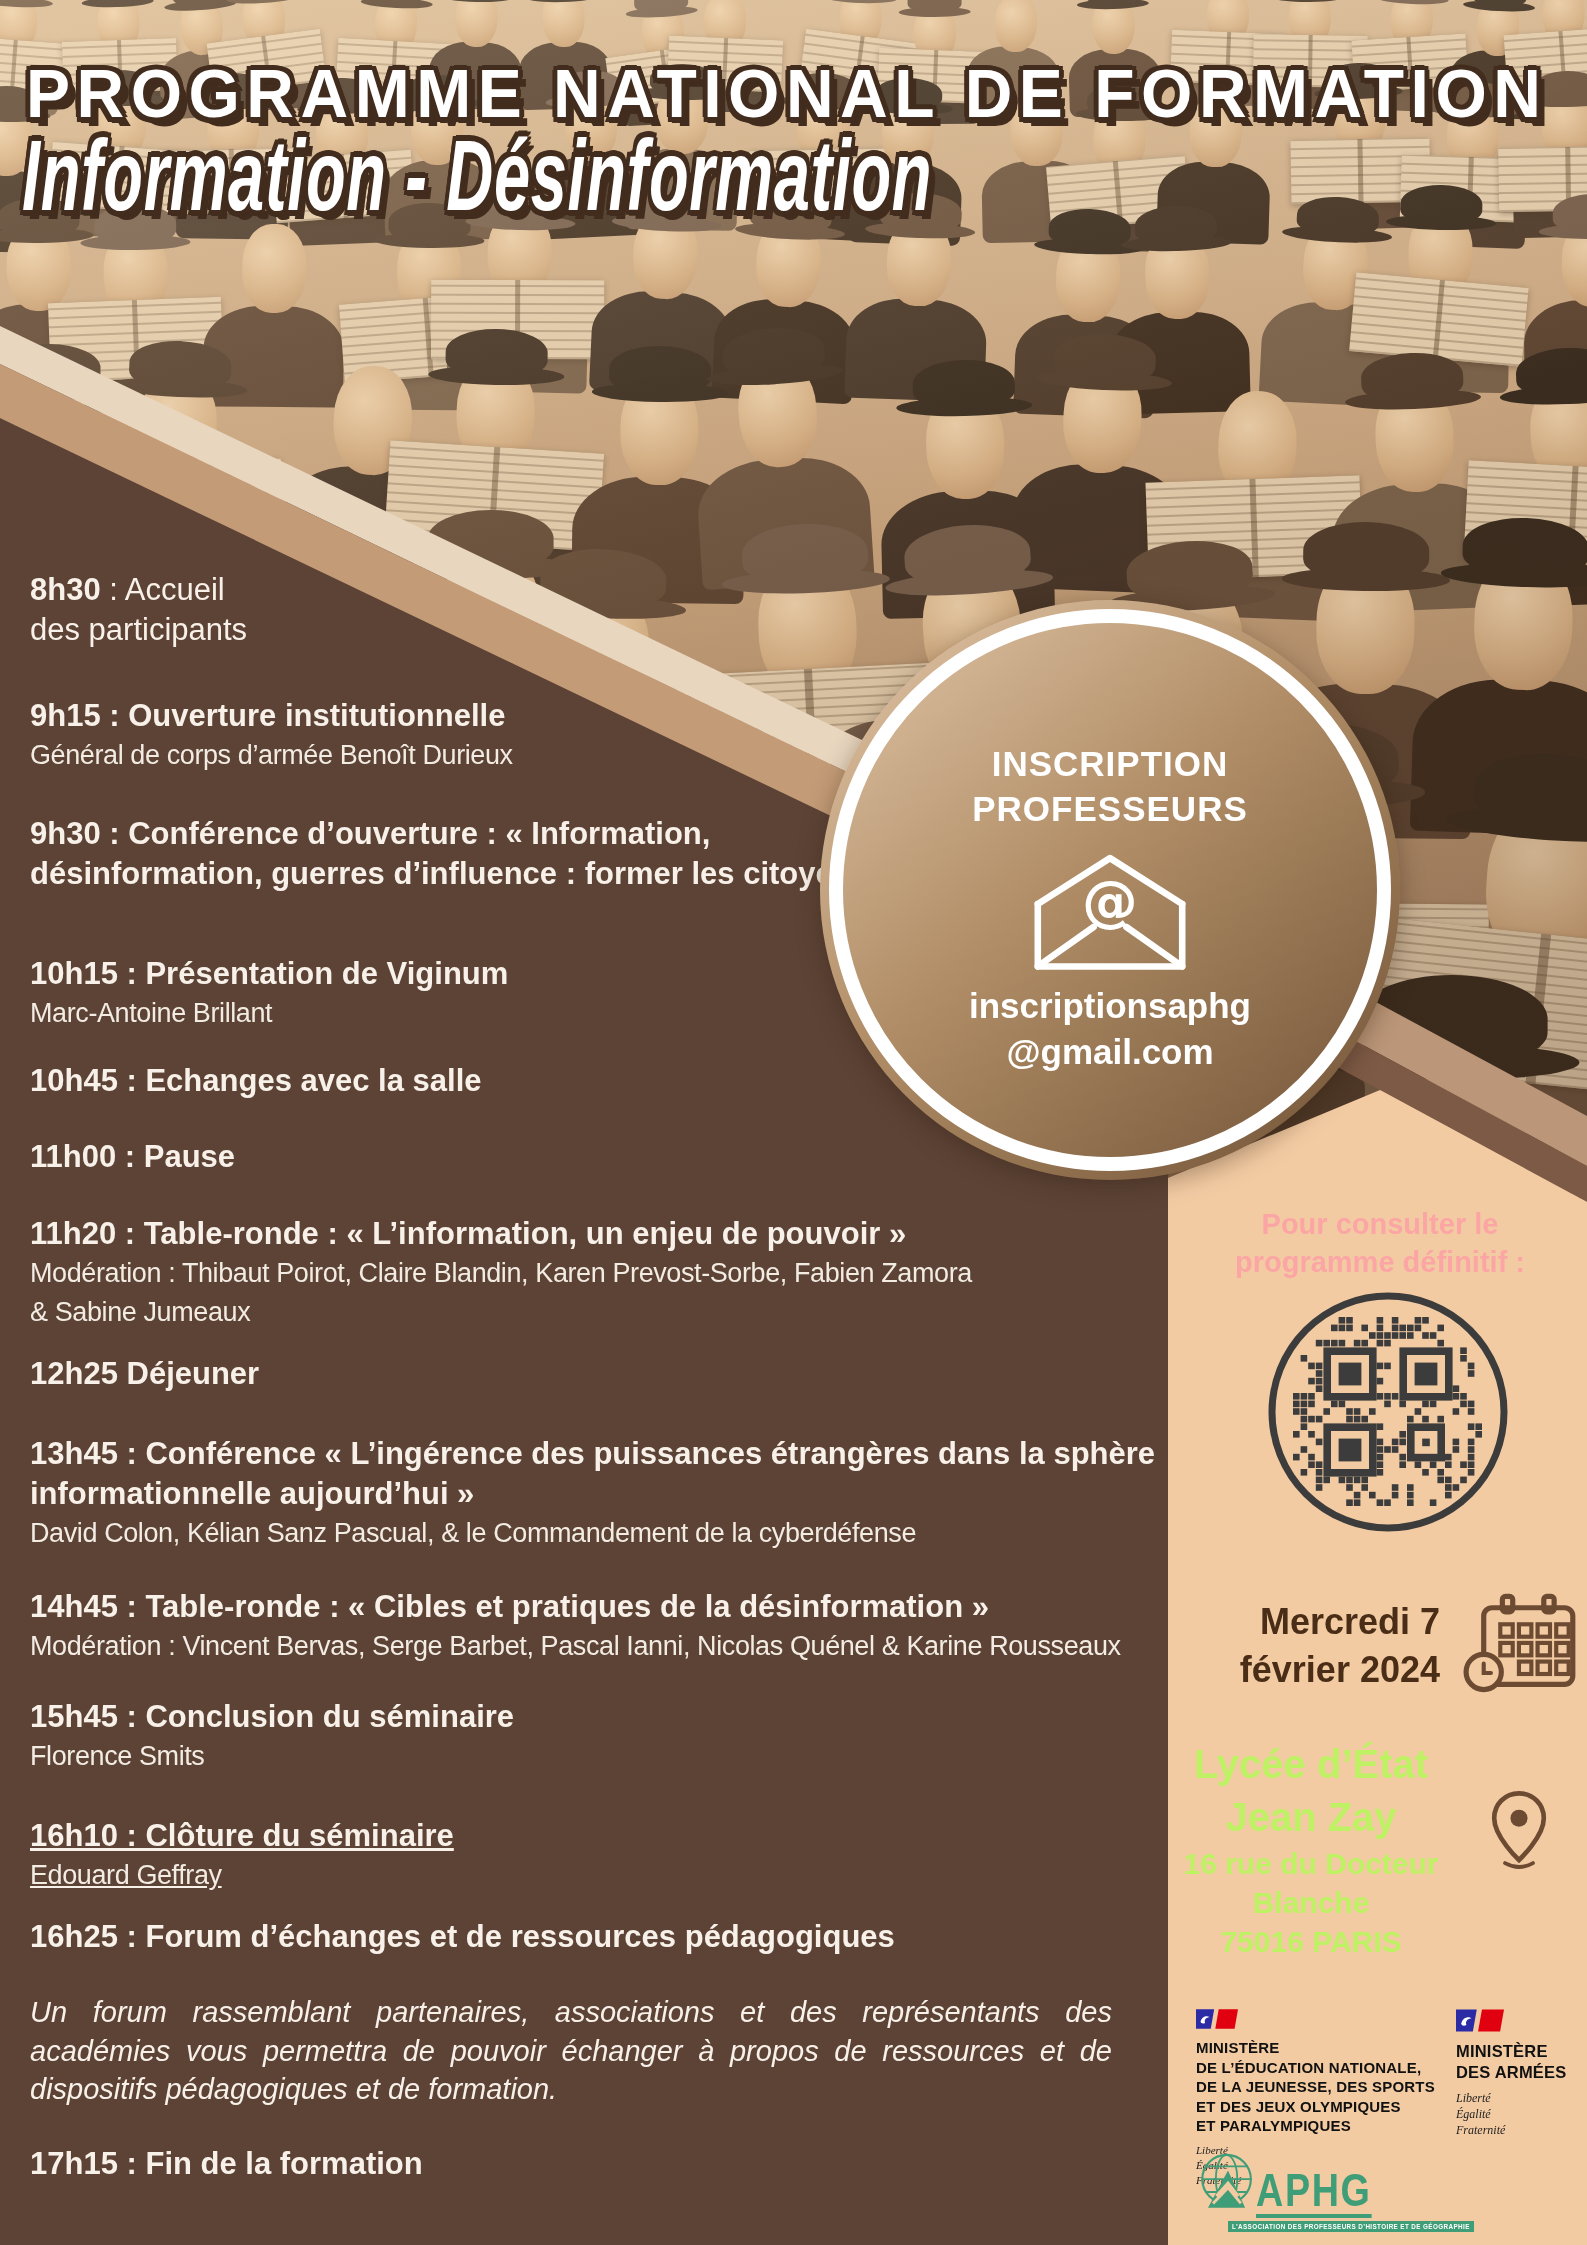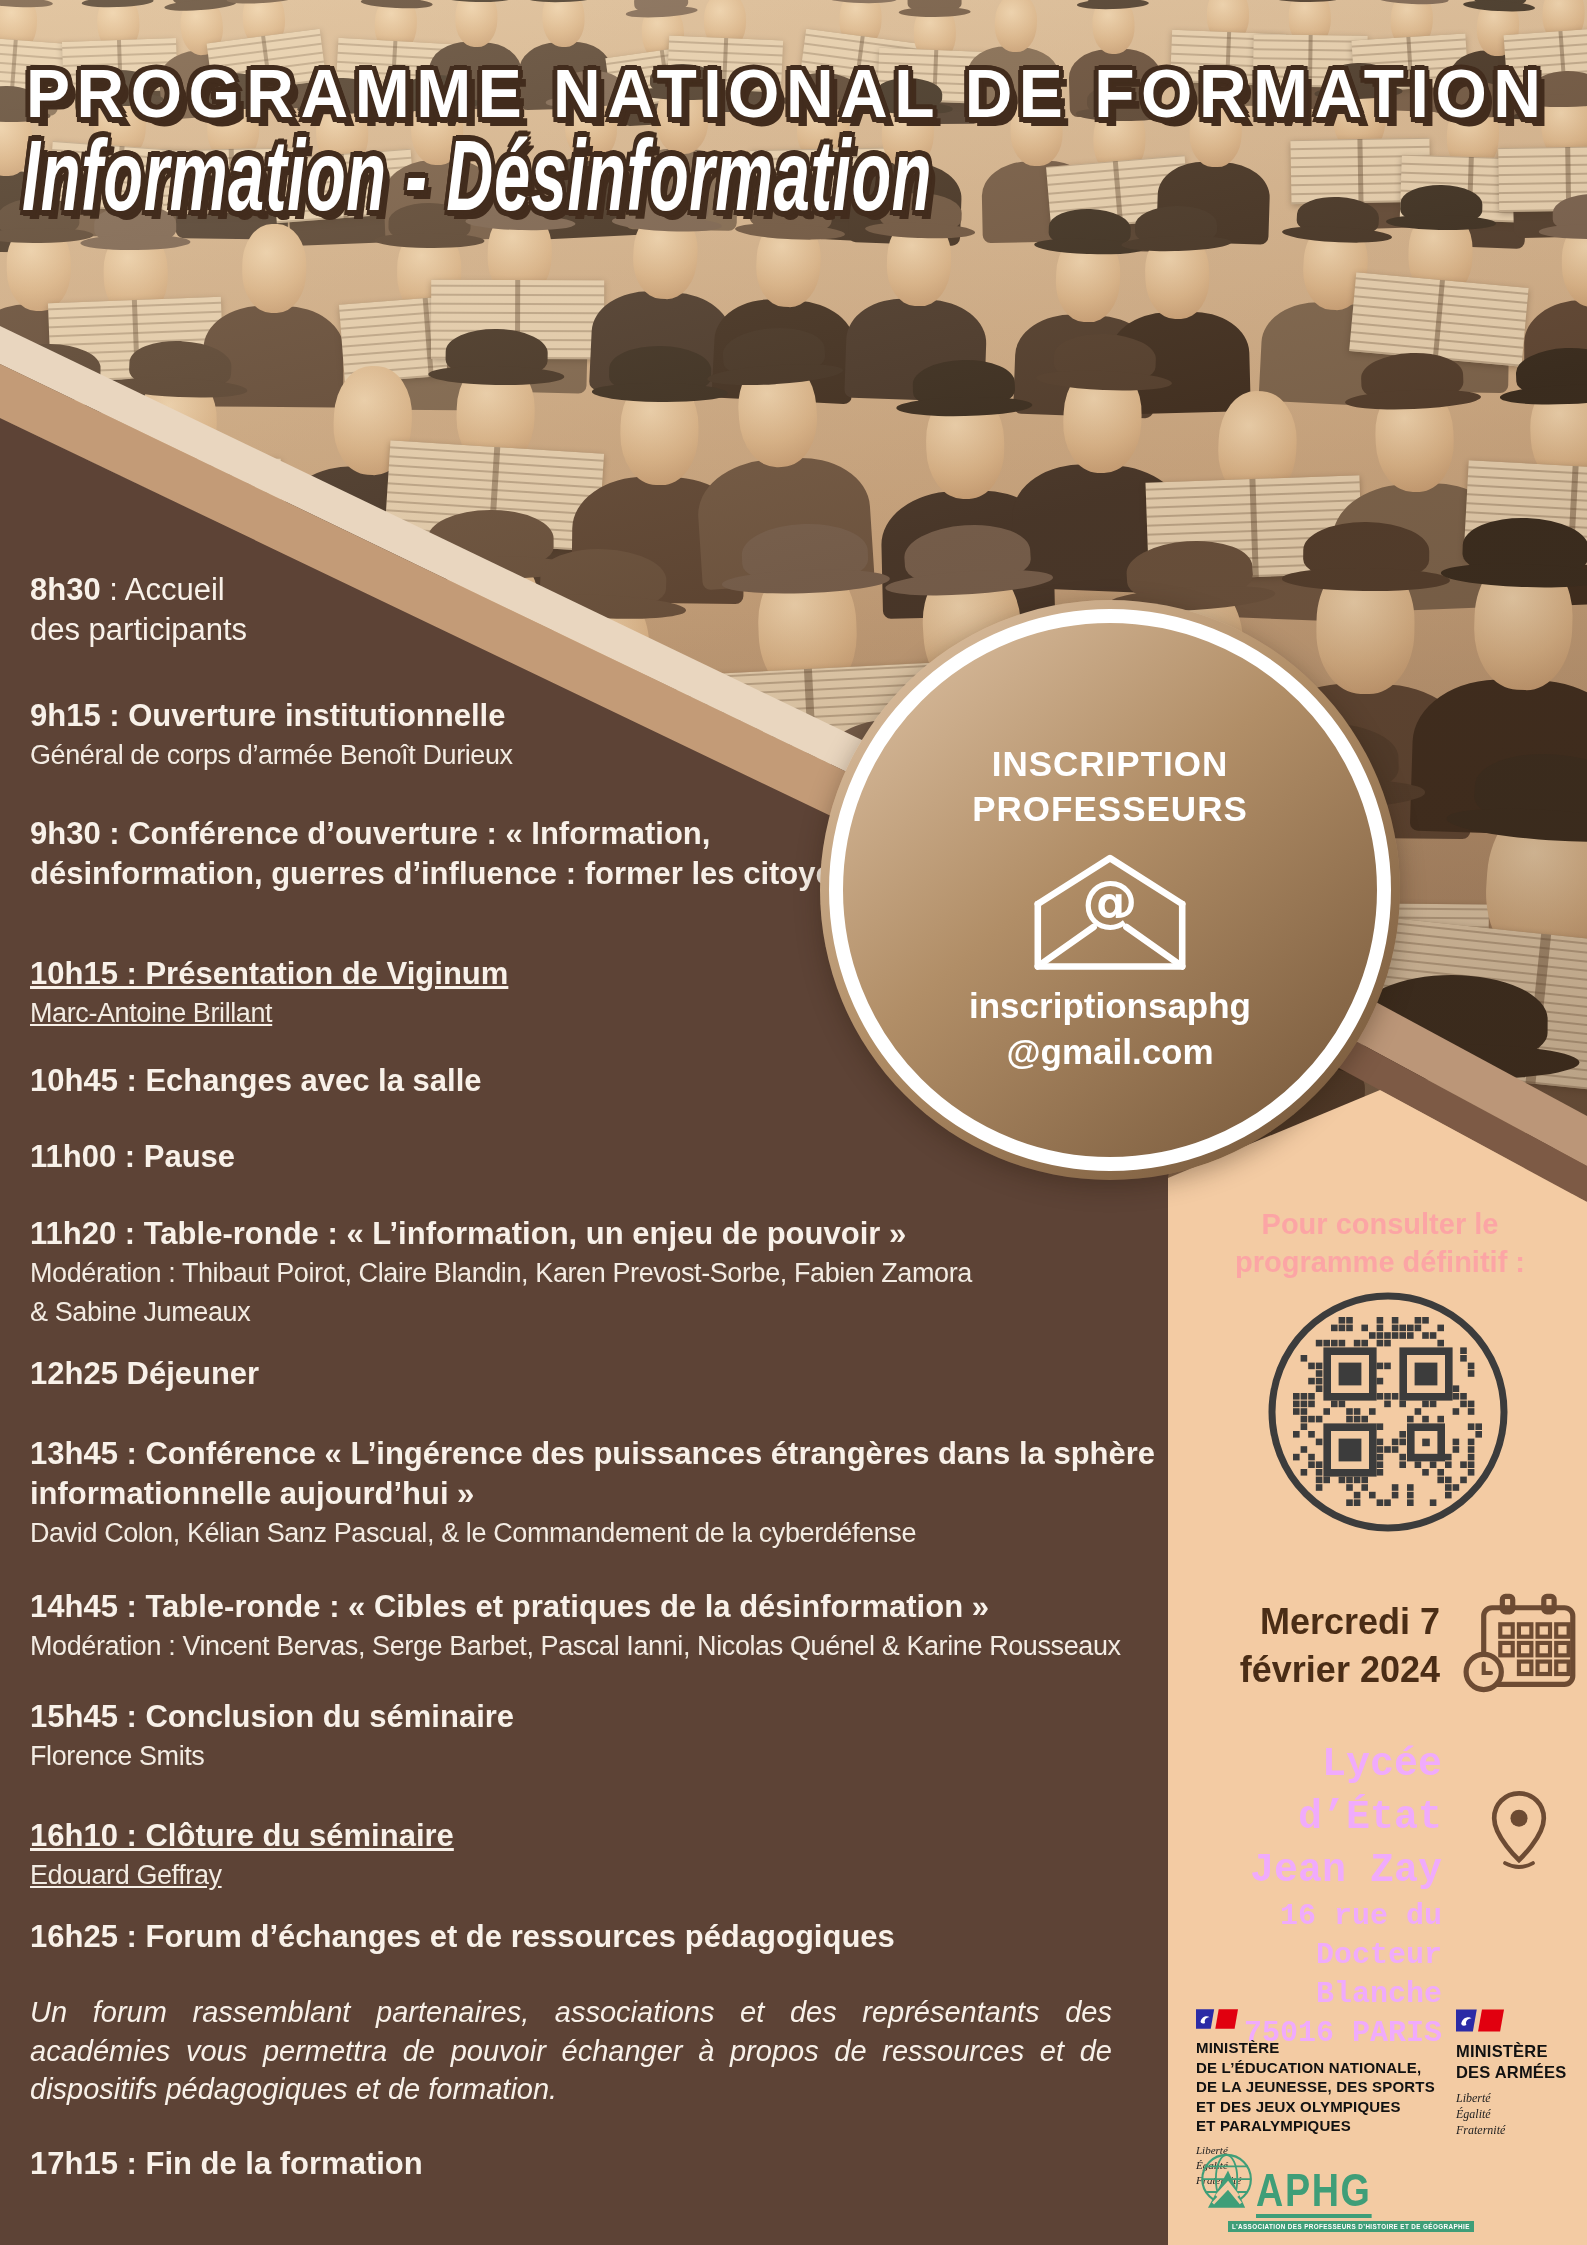--- a/index.html
+++ b/index.html
@@ -64,21 +64,21 @@
   .badge-mail{font-size:35px;font-weight:700;line-height:46px;margin-top:10px;}
   .envelope{margin-top:14px;}
 
   
   .qr-caption{position:absolute;left:1190px;top:1205px;width:380px;text-align:center;
     color:#fca5a5;font-size:29px;font-weight:700;line-height:38px;}
   .qr-wrap{position:absolute;left:1268px;top:1292px;width:240px;height:240px;}
   .date-block{position:absolute;left:1180px;top:1598px;width:260px;text-align:right;
     color:#4a2d16;font-size:36px;font-weight:700;line-height:48px;}
   .cal-icon{position:absolute;left:1463px;top:1593px;}
-  .venue-block{position:absolute;left:1180px;top:1738px;width:262px;text-align:right;color:#f0abfc;font-family:Liberation Mono, monospace;}
+  .venue-block{position:absolute;left:1180px;top:1738px;width:262px;text-align:center;color:#bef264;}
   .venue-l1,.venue-l2{font-size:40px;font-weight:700;line-height:53px;}
   .addr{font-size:30px;font-weight:700;line-height:39px;}
   .pin-icon{position:absolute;left:1488px;top:1778px;}
 
   
   .min-block{position:absolute;color:#111;}
   .min-edu{left:1196px;top:2008px;width:300px;}
   .min-arm{left:1456px;top:2008px;width:130px;}
   .min-name{font-weight:700;letter-spacing:.2px;margin-top:4px;}
   .min-edu .min-name{font-size:15px;line-height:19.5px;}
@@ -612,21 +612,21 @@
         <div class="h-line reg">des participants</div>
       </div>
       <div class="sched-item" style="top: 696px;">
         <div class="h-line">9h15 : Ouverture institutionnelle</div>
         <div class="s-line">Général de corps d’armée Benoît Durieux</div>
       </div>
       <div class="sched-item" style="top: 814px;">
         <div class="h-line">9h30 : Conférence d’ouverture : « Information,</div>
         <div class="h-line">désinformation, guerres d’influence : former les citoyens »</div>
       </div>
-      <div class="sched-item" style="top: 954px; text-decoration: underline;">
+      <div class="sched-item" style="top: 954px;">
         <div class="h-line">10h15 : Présentation de Viginum</div>
         <div class="s-line">Marc-Antoine Brillant</div>
       </div>
       <div class="sched-item" style="top: 1061px;">
         <div class="h-line">10h45 : Echanges avec la salle</div>
       </div>
       <div class="sched-item" style="top: 1137px;">
         <div class="h-line">11h00 : Pause</div>
       </div>
       <div class="sched-item" style="top: 1214px;">

